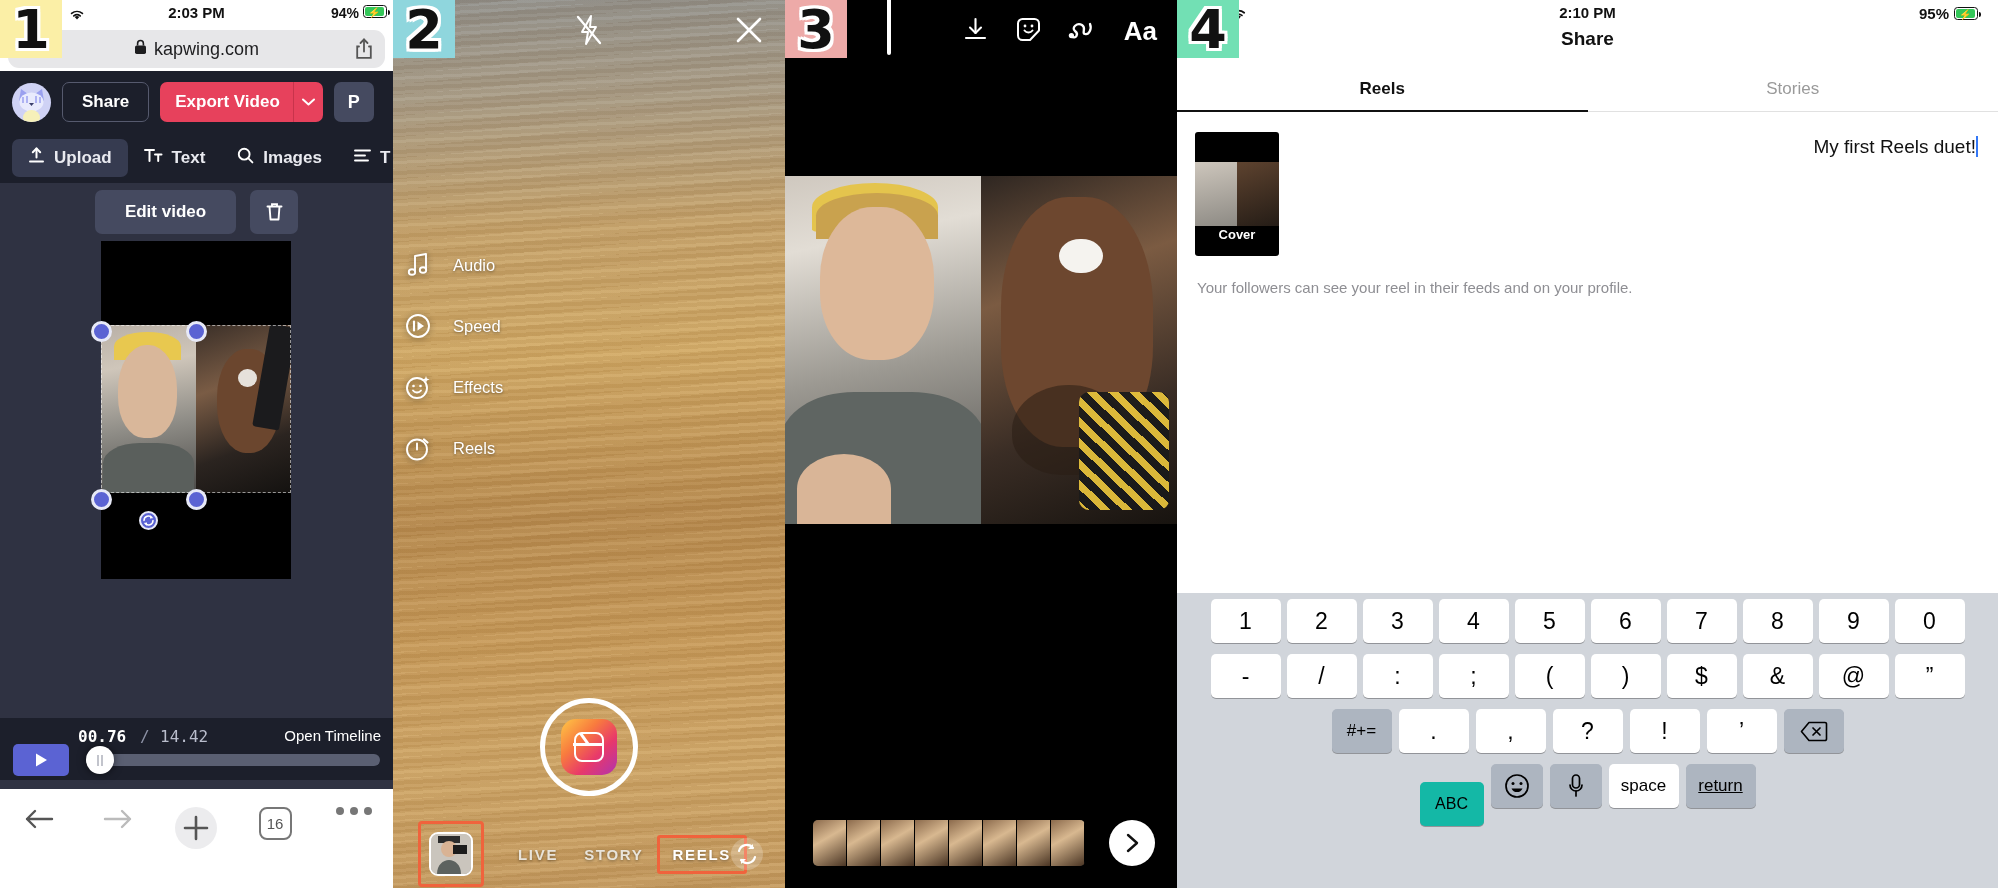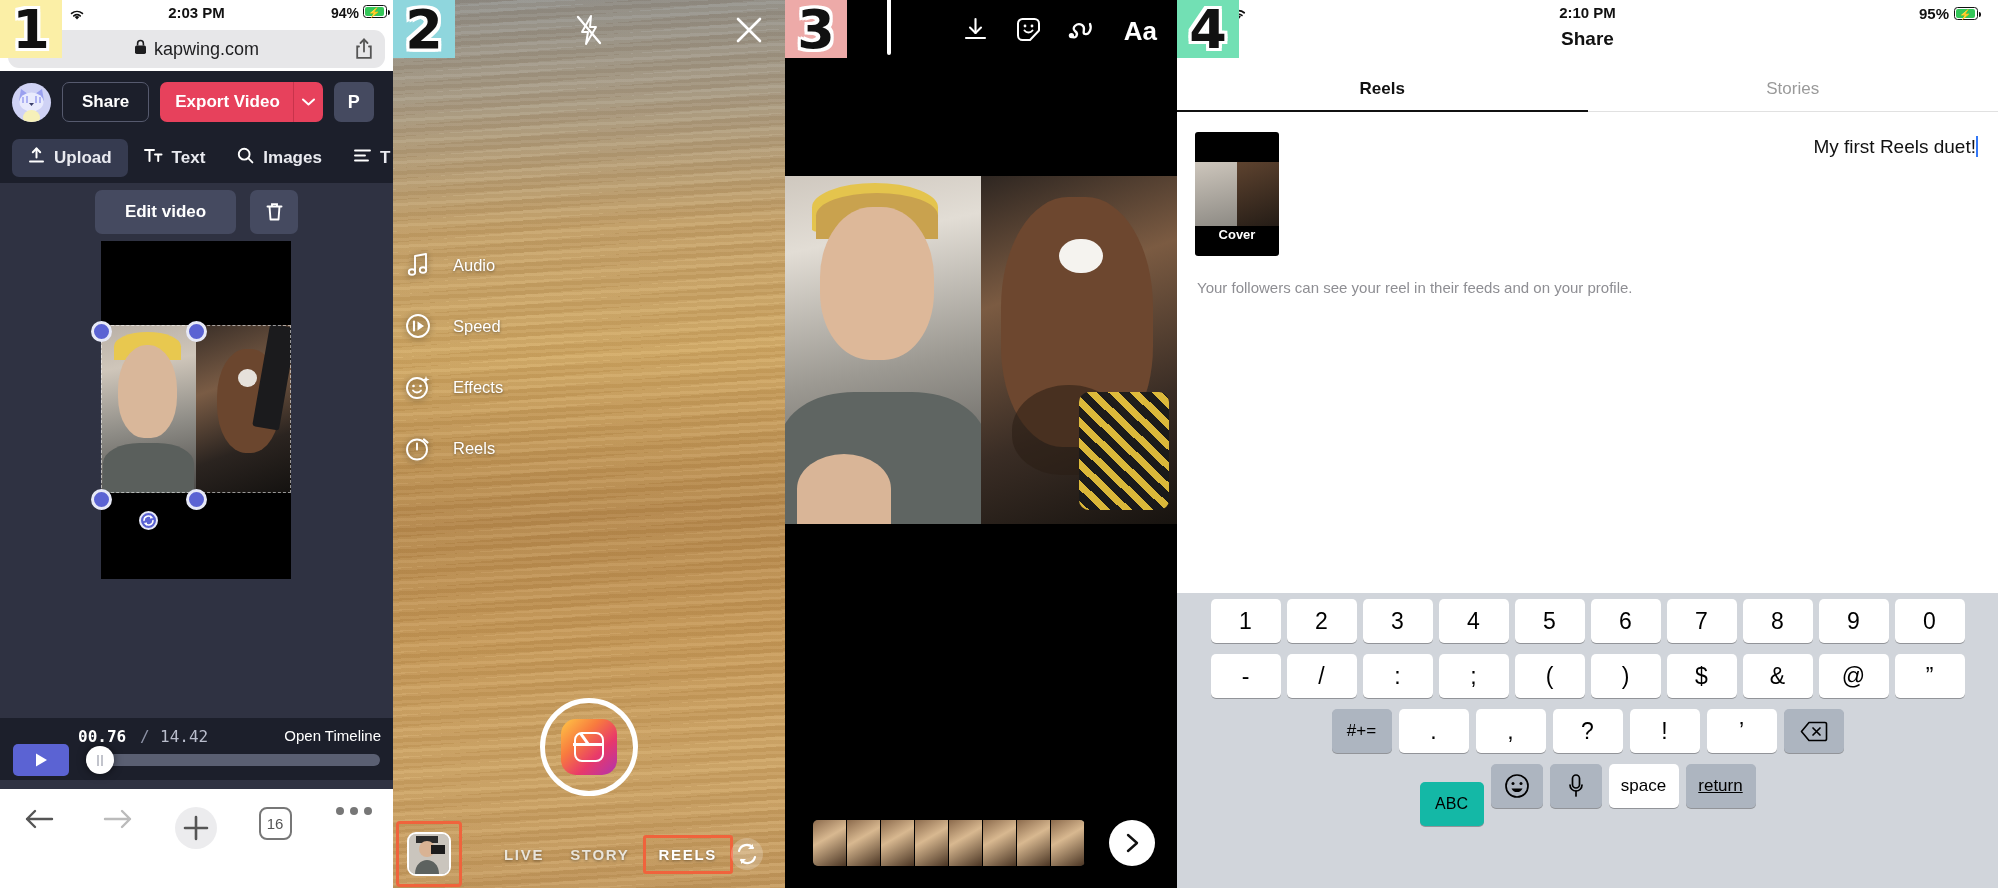--- a/index.html
+++ b/index.html
@@ -110,21 +110,21 @@
   .ig-item .lbl{ font-size:16.5px; text-shadow:0 1px 3px rgba(0,0,0,.45); }
   .ig-ic{ width:30px; height:30px; display:flex; align-items:center; justify-content:center; filter:drop-shadow(0 1px 3px rgba(0,0,0,.45)); }
   .shutter{ position:absolute; left:50%; bottom:92px; transform:translateX(-50%); width:98px; height:98px; border-radius:50%;
             border:5px solid #fff; display:flex; align-items:center; justify-content:center; }
   .shutter-inner{ width:56px; height:56px; border-radius:15px;
         background:linear-gradient(135deg,#ffc846 0%,#f87b3e 35%,#e8396a 65%,#b033b0 100%);
         display:flex; align-items:center; justify-content:center; }
   .reel-glyph{ width:30px; height:30px; border:2.6px solid #fff; border-radius:8px; position:relative; }
   .reel-glyph:before{ content:""; position:absolute; left:-2.6px; top:9px; width:30px; height:2.6px; background:#fff; }
   .reel-glyph:after{ content:""; position:absolute; left:7px; top:-2px; width:2.6px; height:14px; background:#fff; transform:rotate(-36deg); }
-  .p2 .botbar{ position:absolute; left:0; right:0; bottom:0; height:68px; display:flex; align-items:center; padding:0 8px; gap:8px; }
+  .p2 .botbar{ position:absolute; left:0; right:0; bottom:0; height:68px; display:flex; align-items:center; padding:0 30px; gap:0; }
   .roll-thumb{ width:44px; height:44px; border-radius:9px; overflow:hidden; border:2.5px solid #fff; position:relative;
                background:linear-gradient(160deg,#d7d3cd,#9a958d); }
   .roll-hi{ position:absolute; left:-5px; top:-5px; right:-5px; bottom:-5px; border:3px solid #f0633c; border-radius:4px; }
   .roll-box{ position:relative; padding:6px; }
   .modes{ display:flex; align-items:center; gap:0; margin-left:26px; }
   .mode{ color:#e9e4da; font-size:15px; font-weight:bold; letter-spacing:1.7px; padding:8px 13px; text-shadow:0 1px 3px rgba(0,0,0,.4); }
   .mode.sel{ color:#fff; border:3px solid #f0633c; border-radius:3px; }
   .flip{ position:absolute; right:20px; bottom:16px; width:36px; height:36px; }
 
   

